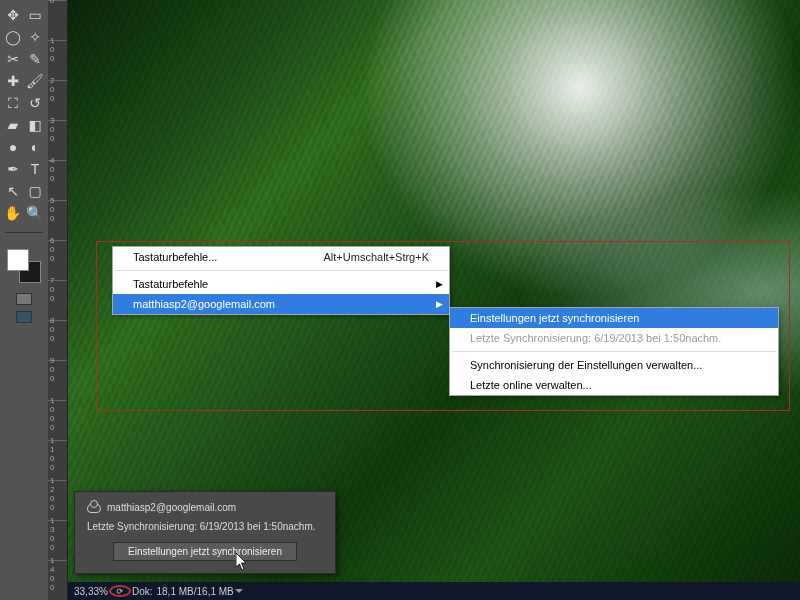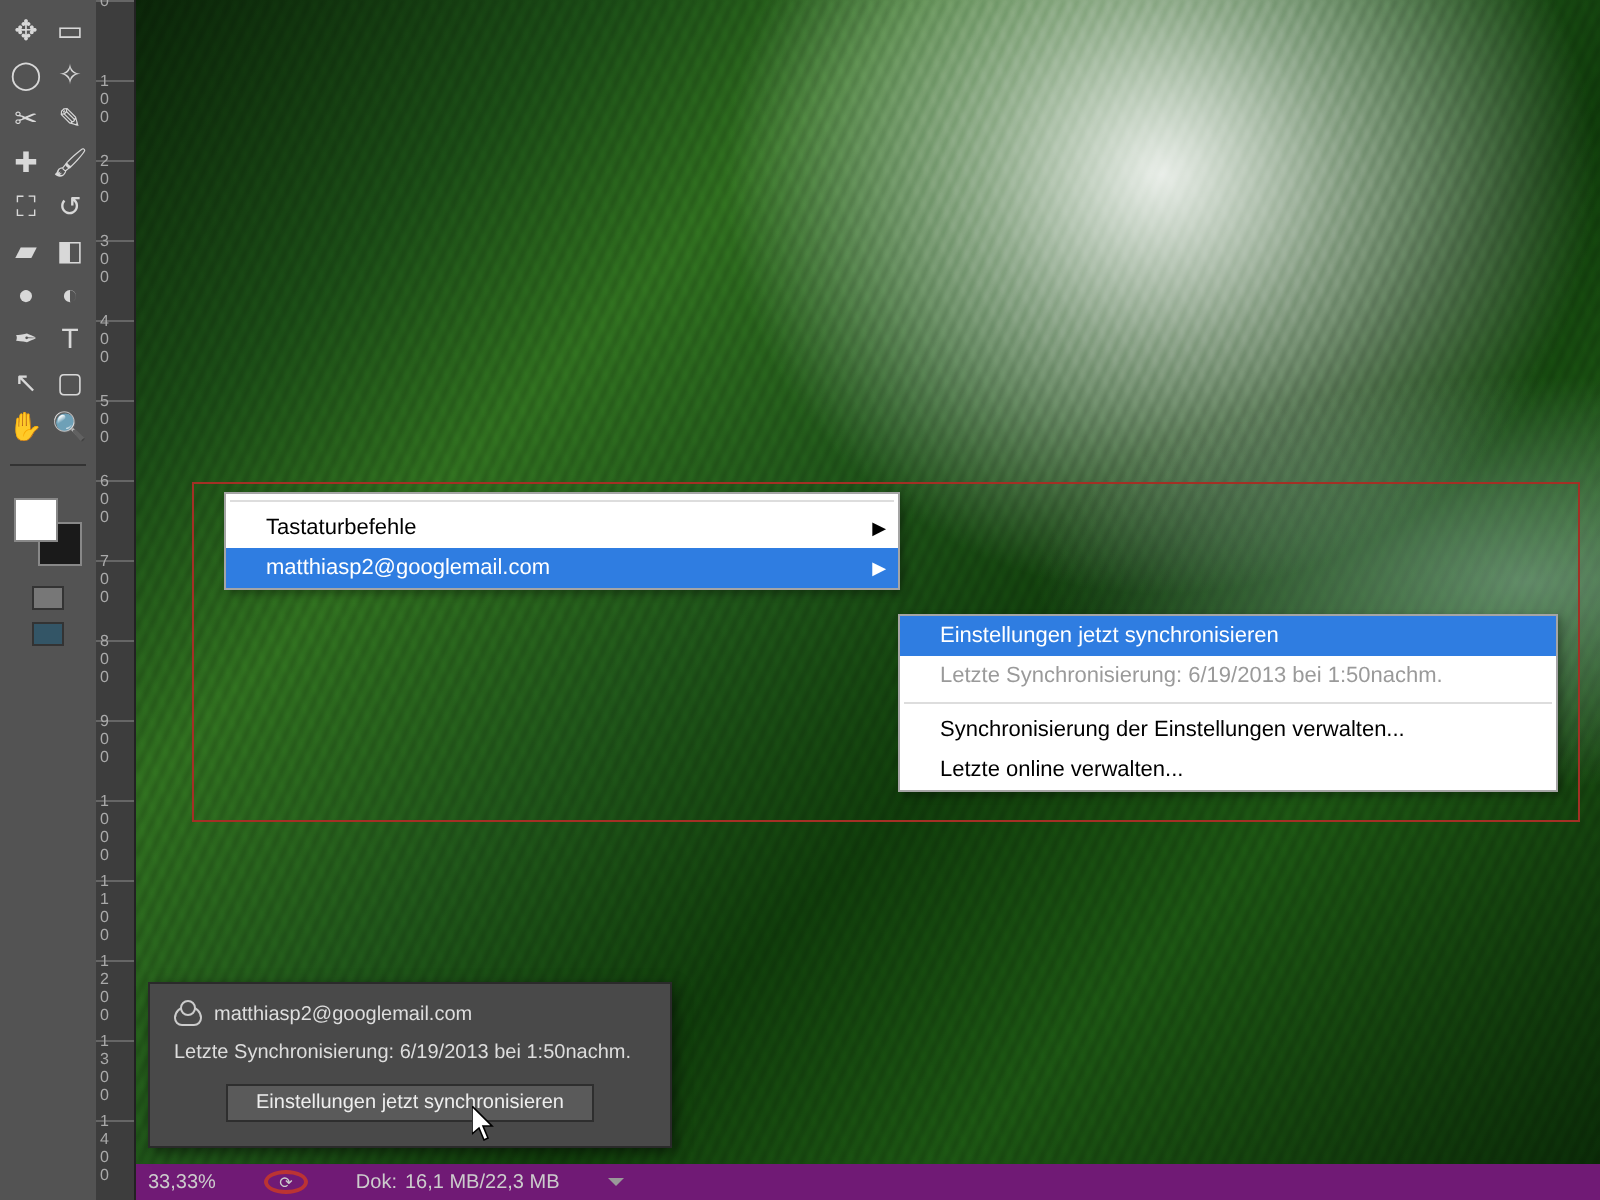--- a/index.html
+++ b/index.html
@@ -48,22 +48,22 @@
     mix-blend-mode: overlay;
   }
   .canvas::after {
     content: ""; position: absolute; inset: 0;
     background: radial-gradient(ellipse at 95% 50%, rgba(200,220,230,0.4) 0%, rgba(200,220,230,0) 25%);
   }
 
   
   .statusbar {
     position: absolute; left: 68px; right: 0; bottom: 0; height: 18px;
-    background: #701a75; display: flex; align-items: center;
-    color: #ccc; font-size: 10px; padding: 0 6px; gap: 24px; z-index: 5;
+    background: #0f172a; display: flex; align-items: center;
+    color: #ccc; font-size: 10px; padding: 0 6px; gap: 1px; z-index: 5;
   }
   .status-field { display: flex; align-items: center; gap: 4px; }
   .status-icon {
     width: 22px; height: 12px; border: 2px solid #b33; border-radius: 50%;
     display: flex; align-items: center; justify-content: center;
     font-size: 8px; color: #ccc;
   }
   .tri { width: 0; height: 0; border-left: 4px solid transparent; border-right: 4px solid transparent; border-top: 4px solid #999; }
 
   
@@ -203,20 +203,24 @@
     <div class="num" style="top: 520px;">1<br>3<br>0<br>0</div>
     <div class="tick" style="top: 560px;"></div>
     <div class="num" style="top: 560px;">1<br>4<br>0<br>0</div>
   </div>
 
 <div class="canvas"></div>
 
 <div class="menu-region"></div>
 
 <div class="ctx-menu" id="ctx-menu">
+    <div class="ctx-item">
+      <span>Tastaturbefehle...</span>
+      <span class="shortcut">Alt+Umschalt+Strg+K</span>
+    </div>
     <div class="ctx-sep"></div>
     <div class="ctx-item">
       <span>Tastaturbefehle</span>
       <span class="arrow">▶</span>
     </div>
     <div class="ctx-item hl">
       <span>matthiasp2@googlemail.com</span>
       <span class="arrow">▶</span>
     </div>
   </div>
@@ -252,16 +256,16 @@
     </svg>
 </div>
 
 <div class="statusbar">
   <div class="status-field">
     <span>33,33%</span>
   </div>
   <div class="status-icon">⟳</div>
   <div class="status-field">
     <span>Dok:</span>
-    <span>16,1 MB/22,3 MB</span>
+    <span>18,1 MB/16,1 MB</span>
   </div>
   <div class="tri"></div>
 </div>
 
 </body></html>

